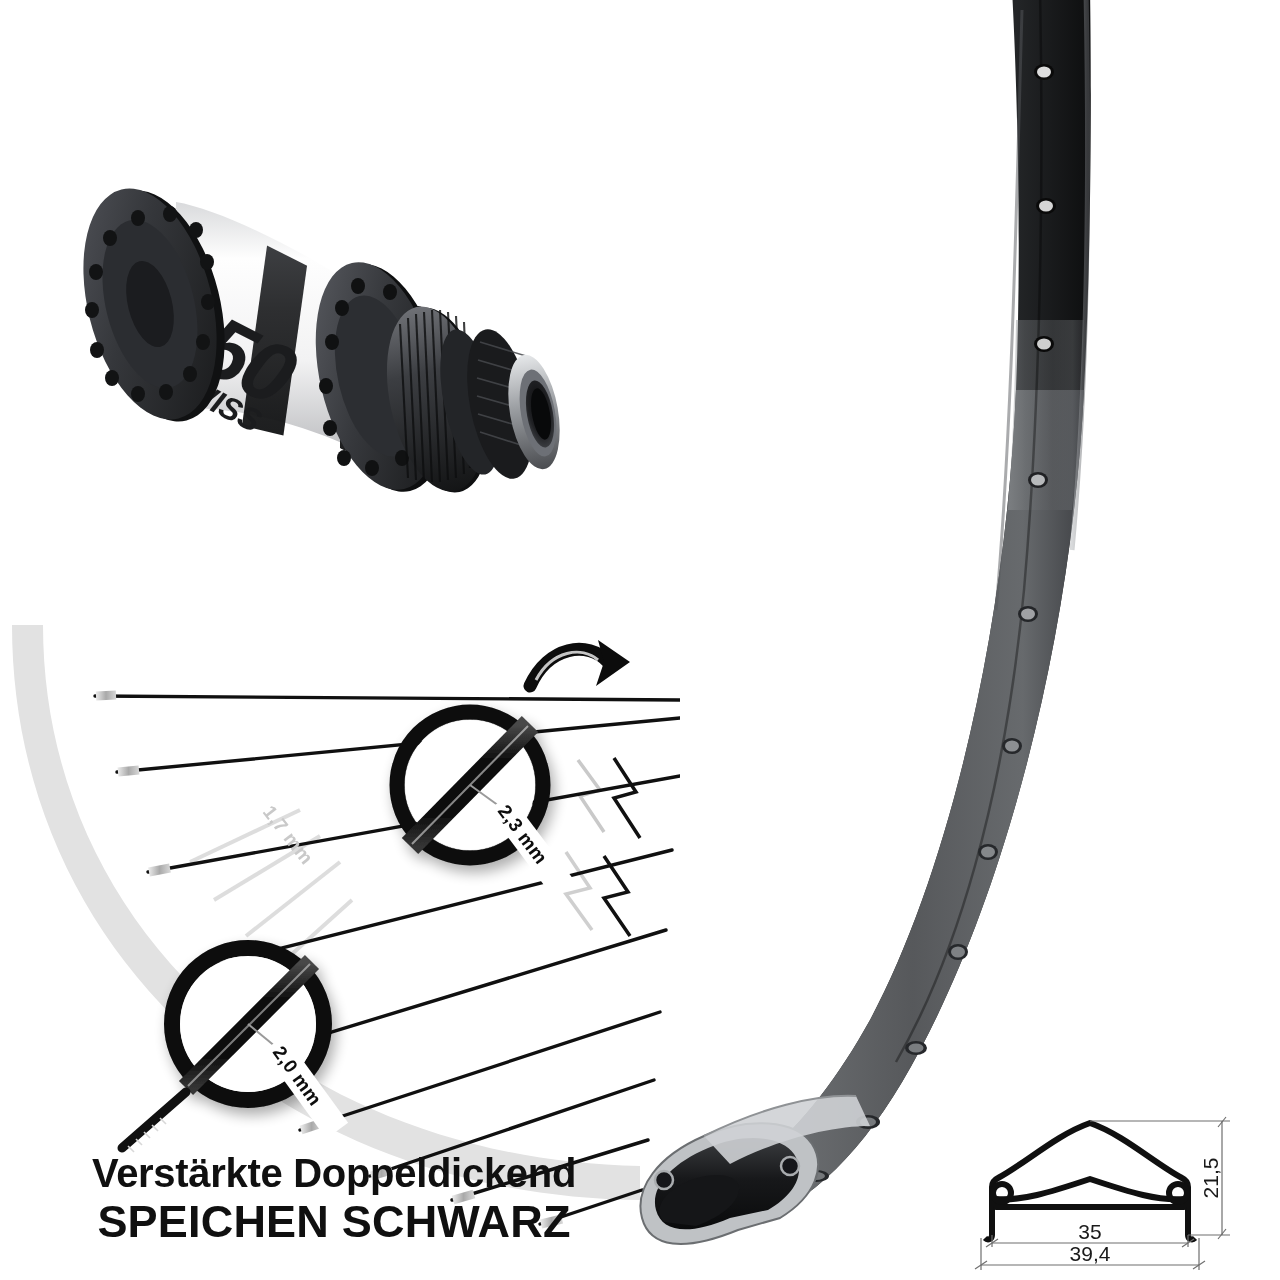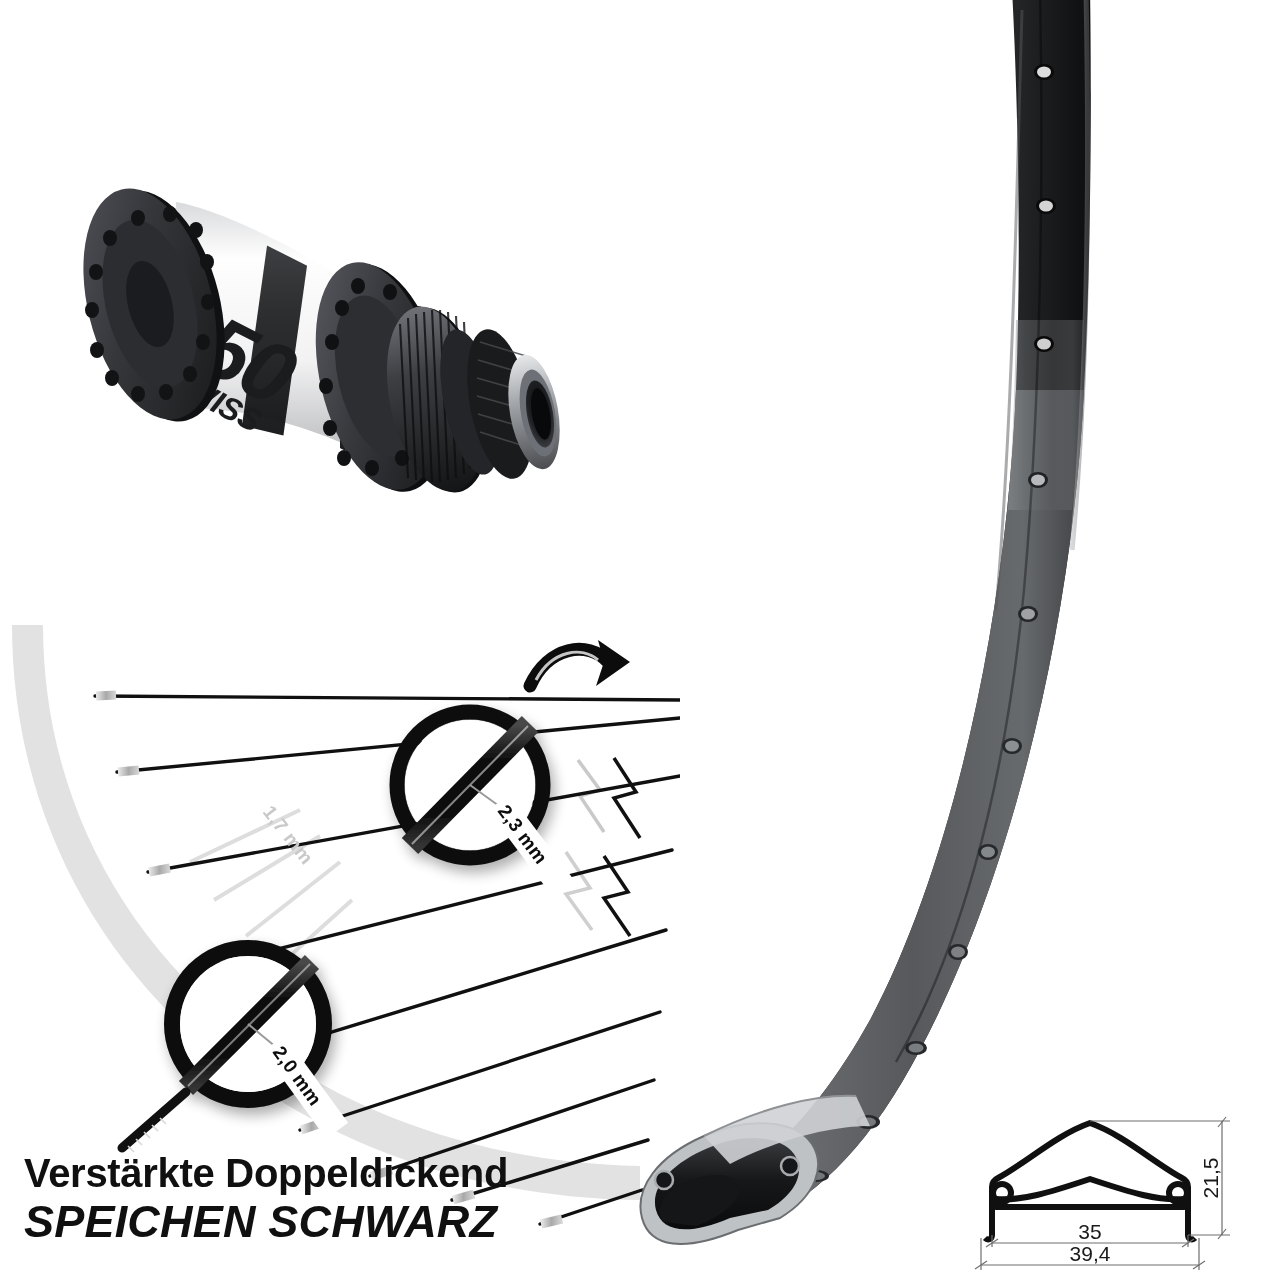--- a/index.html
+++ b/index.html
@@ -23,28 +23,28 @@
   
   #rim-panel{left:620px;top:-10px;width:660px;height:1290px;}
   #rim-panel svg{display:block;width:660px;height:1290px;}
 
   
   #section-panel{left:930px;top:1095px;width:350px;height:185px;}
   #section-panel svg{display:block;width:350px;height:185px;}
 
   
   #caption{
-    position:absolute;left:24px;top:1152px;width:620px;z-index:40;
+    position:absolute;left:24px;top:1152px;width:620px;z-index:40;text-align:center;
   }
   #caption .line1{
     font-size:40px;font-weight:700;letter-spacing:-0.3px;
     line-height:1.05;color:#101010;white-space:nowrap;
   }
   #caption .line2{
-    font-size:45px;font-weight:700;font-style:italic;letter-spacing:0.2px;
+    font-size:45px;font-weight:700;letter-spacing:0.2px;
     line-height:1.06;color:#101010;white-space:nowrap;margin-top:4px;
   }
 
   .mm-label{
     font-size:19px;font-weight:700;letter-spacing:0.5px;
     font-family:"Liberation Sans","DejaVu Sans",sans-serif;
   }
   .mm-label.faint{fill:#c9c9c9;font-weight:700;}
   .dimtext{
     font-size:21px;font-family:"Liberation Sans","DejaVu Sans",sans-serif;

